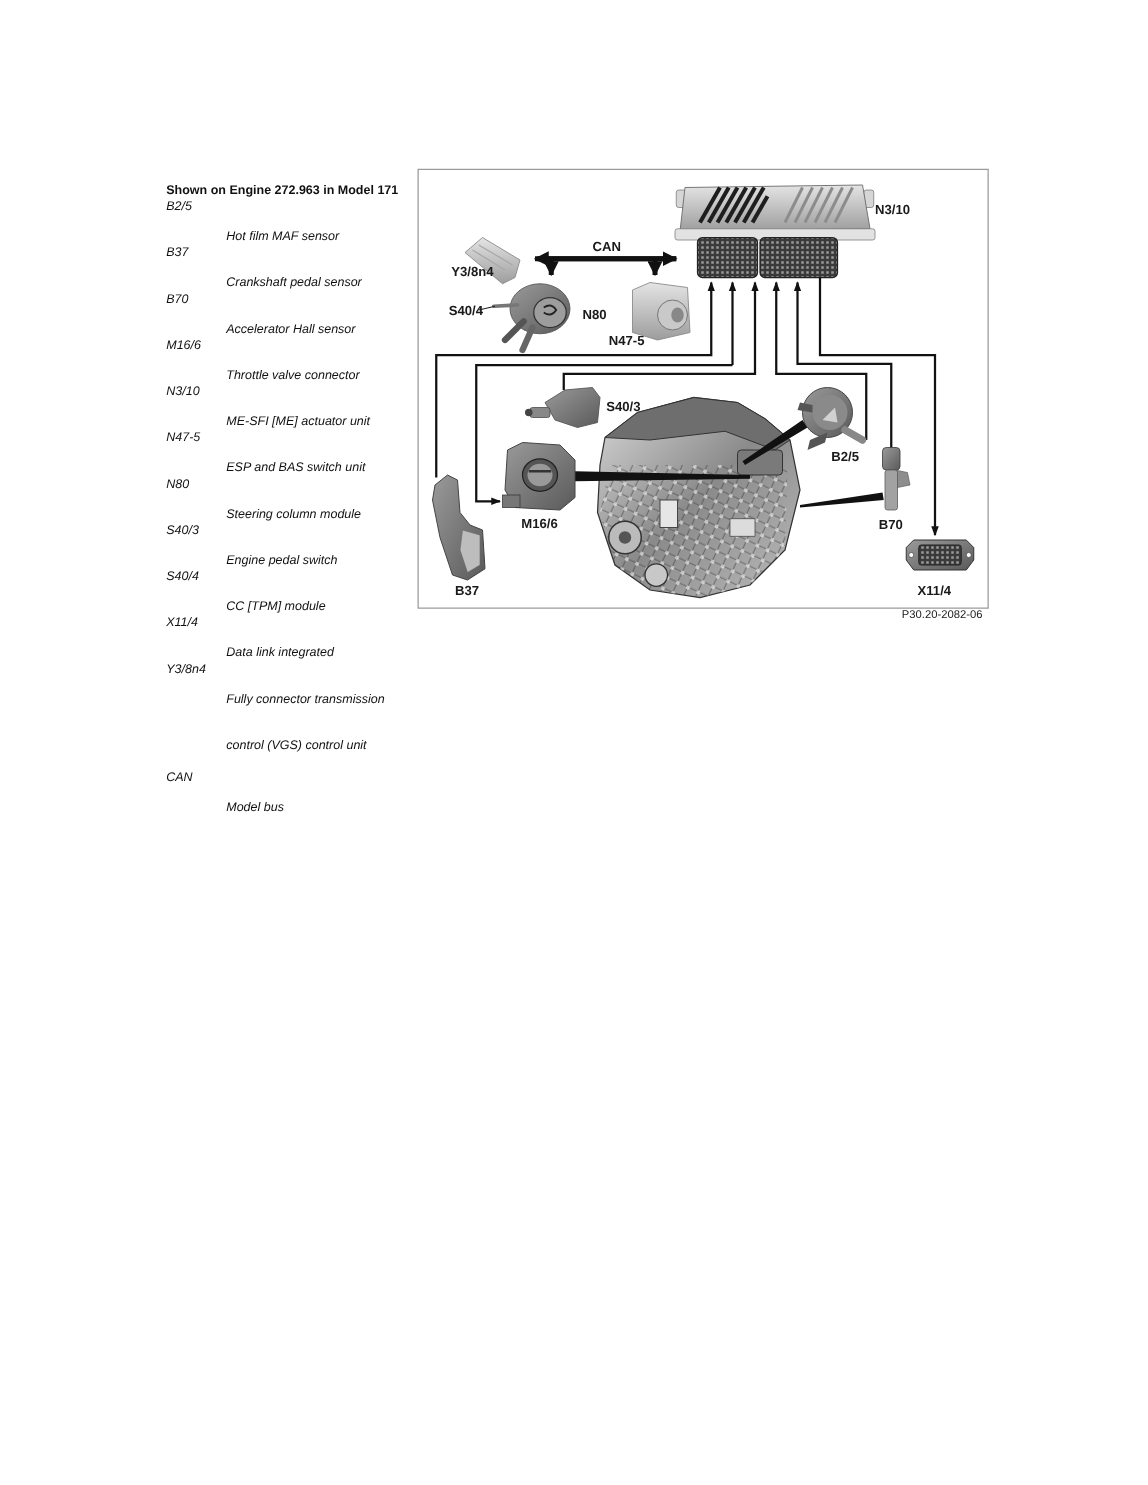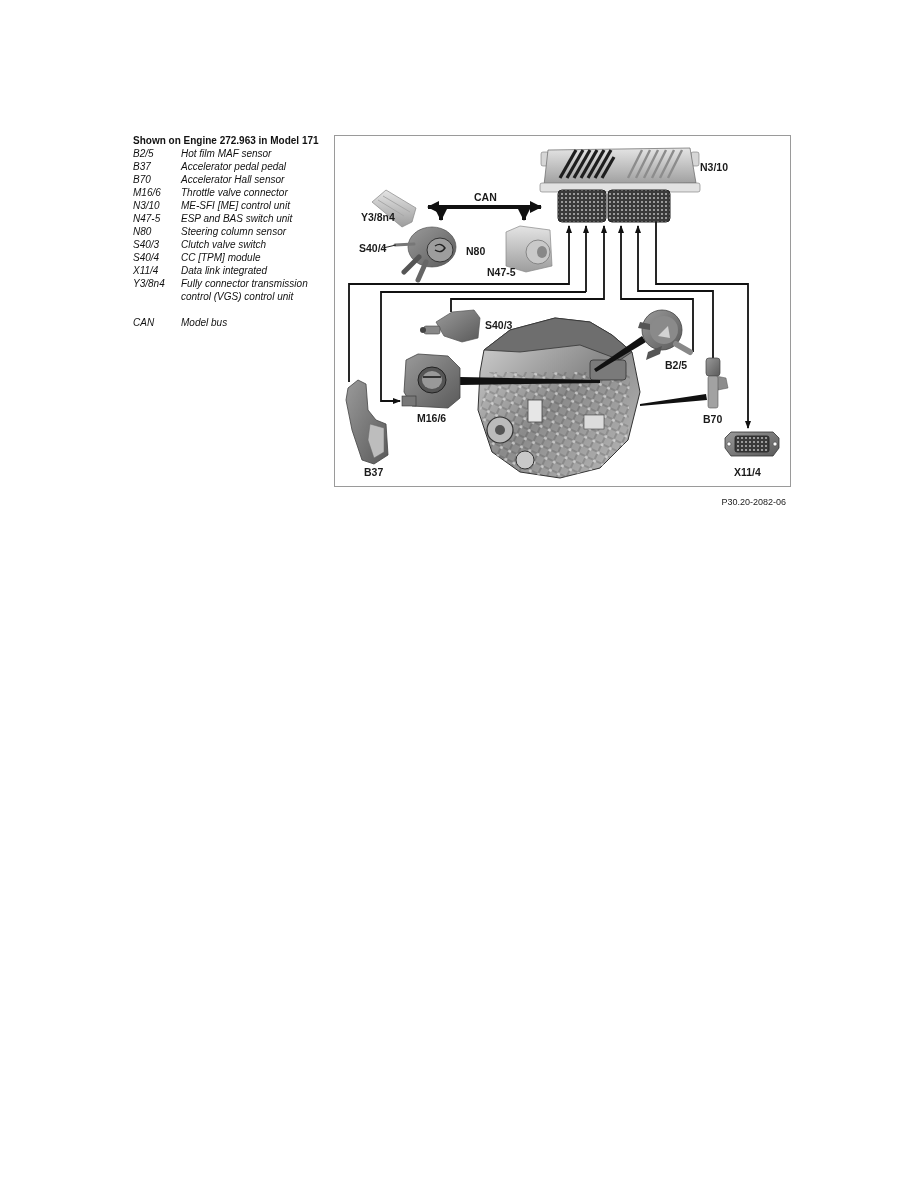--- a/index.html
+++ b/index.html
@@ -2,74 +2,74 @@
 <html><head>
 <meta charset="utf-8">
 <style>
   html, body { margin: 0; padding: 0; }
   body {
     width: 918px; height: 1188px; position: relative; background: #ffffff;
     font-family: "Liberation Sans", sans-serif; color: #111;
     overflow: hidden;
   }
   .legend {
-    position: absolute; left: 133px; top: 134px; width: 200px;
+    position: absolute; left: 133px; top: 146px; width: 200px;
     font-size: 10px; line-height: 13px;
   }
   .legend-title { font-weight: bold; white-space: nowrap; }
   .legend-row { display: flex; white-space: nowrap; font-style: italic; }
   .legend-code { width: 48px; flex: none; }
-  .legend-desc { flex: 1; }
+  .legend-desc { flex: 1; margin-top: 24px; }
   .legend-gap { height: 13px; }
   .diagram-frame {
     position: absolute; left: 334px; top: 135px; width: 455px; height: 350px;
     border: 1px solid #9a9a9a; background: #fff;
   }
   .diagram-svg { position: absolute; left: 334px; top: 135px; width: 457px; height: 352px; }
   .diagram-svg text { font-family: "Liberation Sans", sans-serif; font-weight: bold; font-size: 10.5px; fill: #1a1a1a; }
   .figure-id {
-    position: absolute; right: 132px; top: 497px; font-size: 9px; color: #222;
+    position: absolute; right: 132px; top: 486px; font-size: 9px; color: #222;
   }
 </style>
 </head>
 <body>
 
 <div class="legend">
   <div class="legend-title">Shown on Engine 272.963 in Model 171</div>
   <div class="legend-row">
     <span class="legend-code">B2/5</span>
     <span class="legend-desc">Hot film MAF sensor</span>
   </div>
   <div class="legend-row">
     <span class="legend-code">B37</span>
-    <span class="legend-desc">Accelerator pedal pedal</span>
+    <span class="legend-desc">Crankshaft pedal sensor</span>
   </div>
   <div class="legend-row">
     <span class="legend-code">B70</span>
     <span class="legend-desc">Accelerator Hall sensor</span>
   </div>
   <div class="legend-row">
     <span class="legend-code">M16/6</span>
     <span class="legend-desc">Throttle valve connector</span>
   </div>
   <div class="legend-row">
     <span class="legend-code">N3/10</span>
-    <span class="legend-desc">ME-SFI [ME] control unit</span>
+    <span class="legend-desc">ME-SFI [ME] actuator unit</span>
   </div>
   <div class="legend-row">
     <span class="legend-code">N47-5</span>
     <span class="legend-desc">ESP and BAS switch unit</span>
   </div>
   <div class="legend-row">
     <span class="legend-code">N80</span>
-    <span class="legend-desc">Steering column sensor</span>
+    <span class="legend-desc">Steering column module</span>
   </div>
   <div class="legend-row">
     <span class="legend-code">S40/3</span>
-    <span class="legend-desc">Clutch valve switch</span>
+    <span class="legend-desc">Engine pedal switch</span>
   </div>
   <div class="legend-row">
     <span class="legend-code">S40/4</span>
     <span class="legend-desc">CC [TPM] module</span>
   </div>
   <div class="legend-row">
     <span class="legend-code">X11/4</span>
     <span class="legend-desc">Data link integrated</span>
   </div>
   <div class="legend-row">

